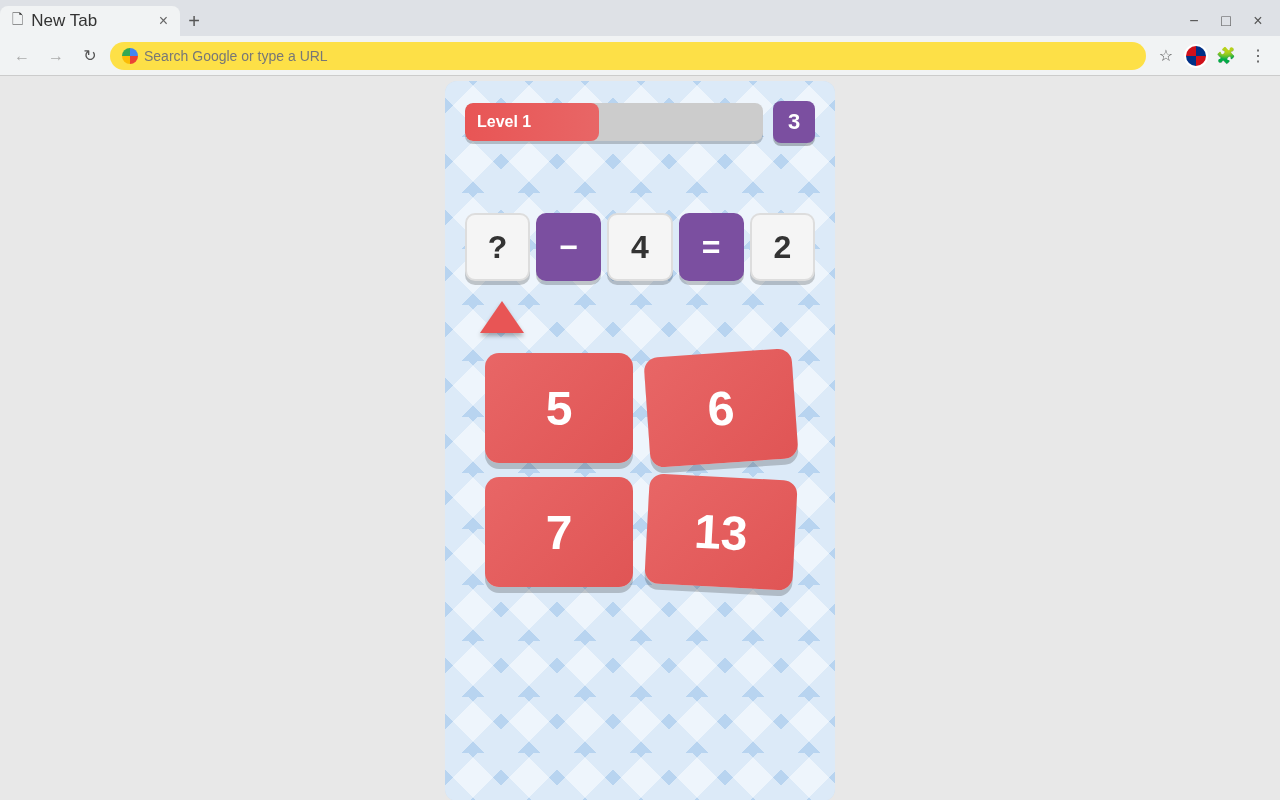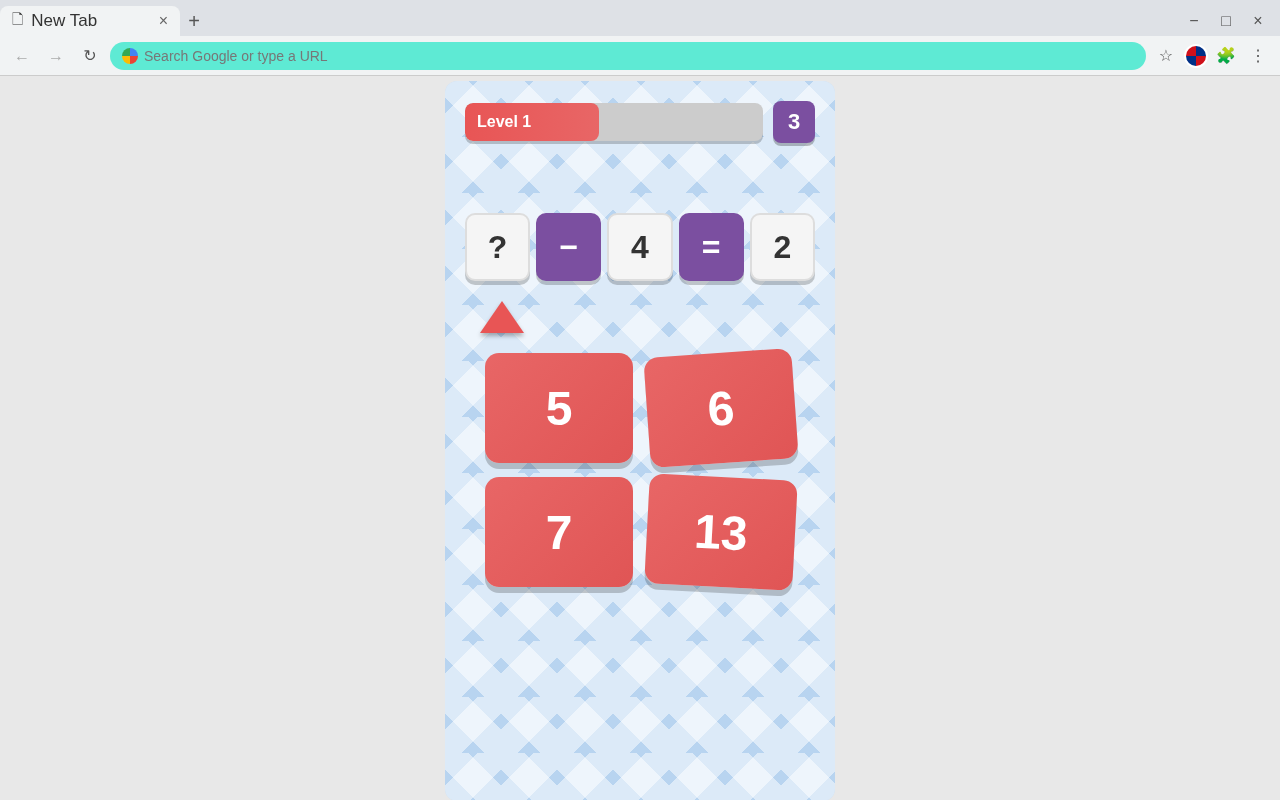--- a/index.html
+++ b/index.html
@@ -77,21 +77,21 @@
       cursor: pointer;
       color: #555;
       font-size: 16px;
     }
 
     .nav-btn.disabled { color: #aaa; cursor: default; }
 
     .address-bar {
       flex: 1;
       height: 28px;
-      background: #5eead4;
+      background: #fde047;
       border-radius: 14px;
       display: flex;
       align-items: center;
       padding: 0 12px;
       gap: 6px;
       font-size: 14px;
       color: #555;
     }
 
     .chrome-actions {

